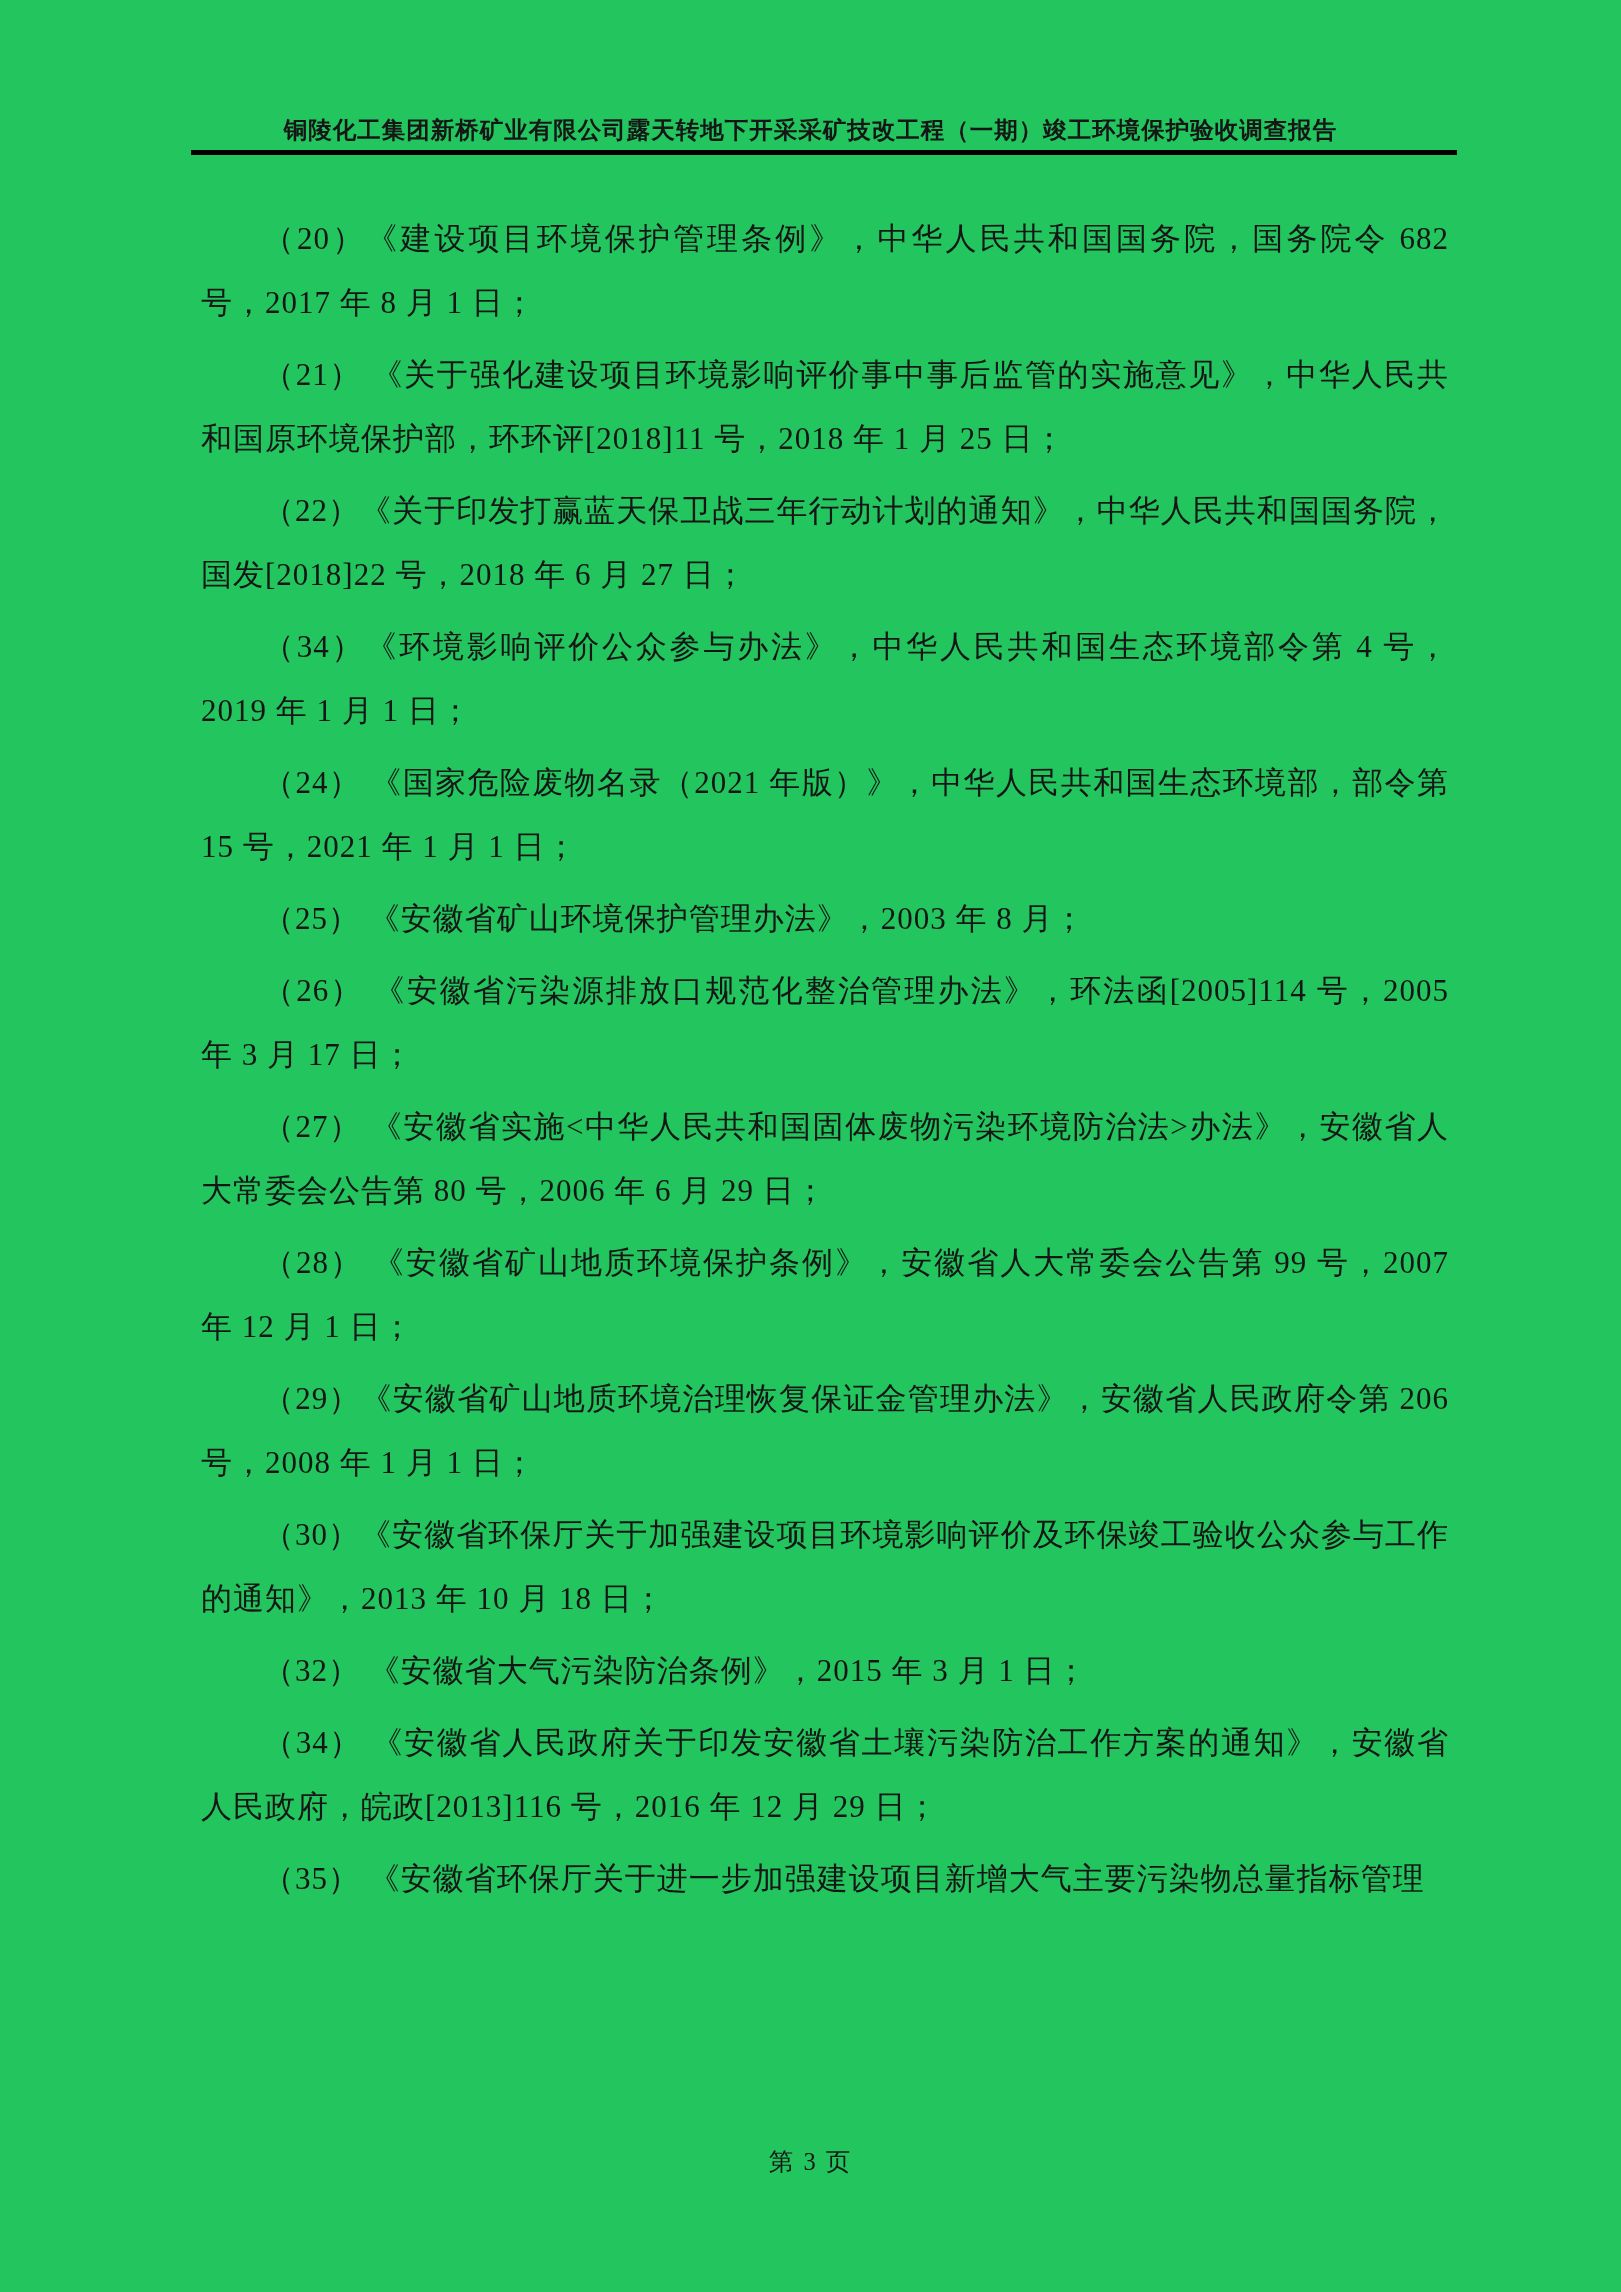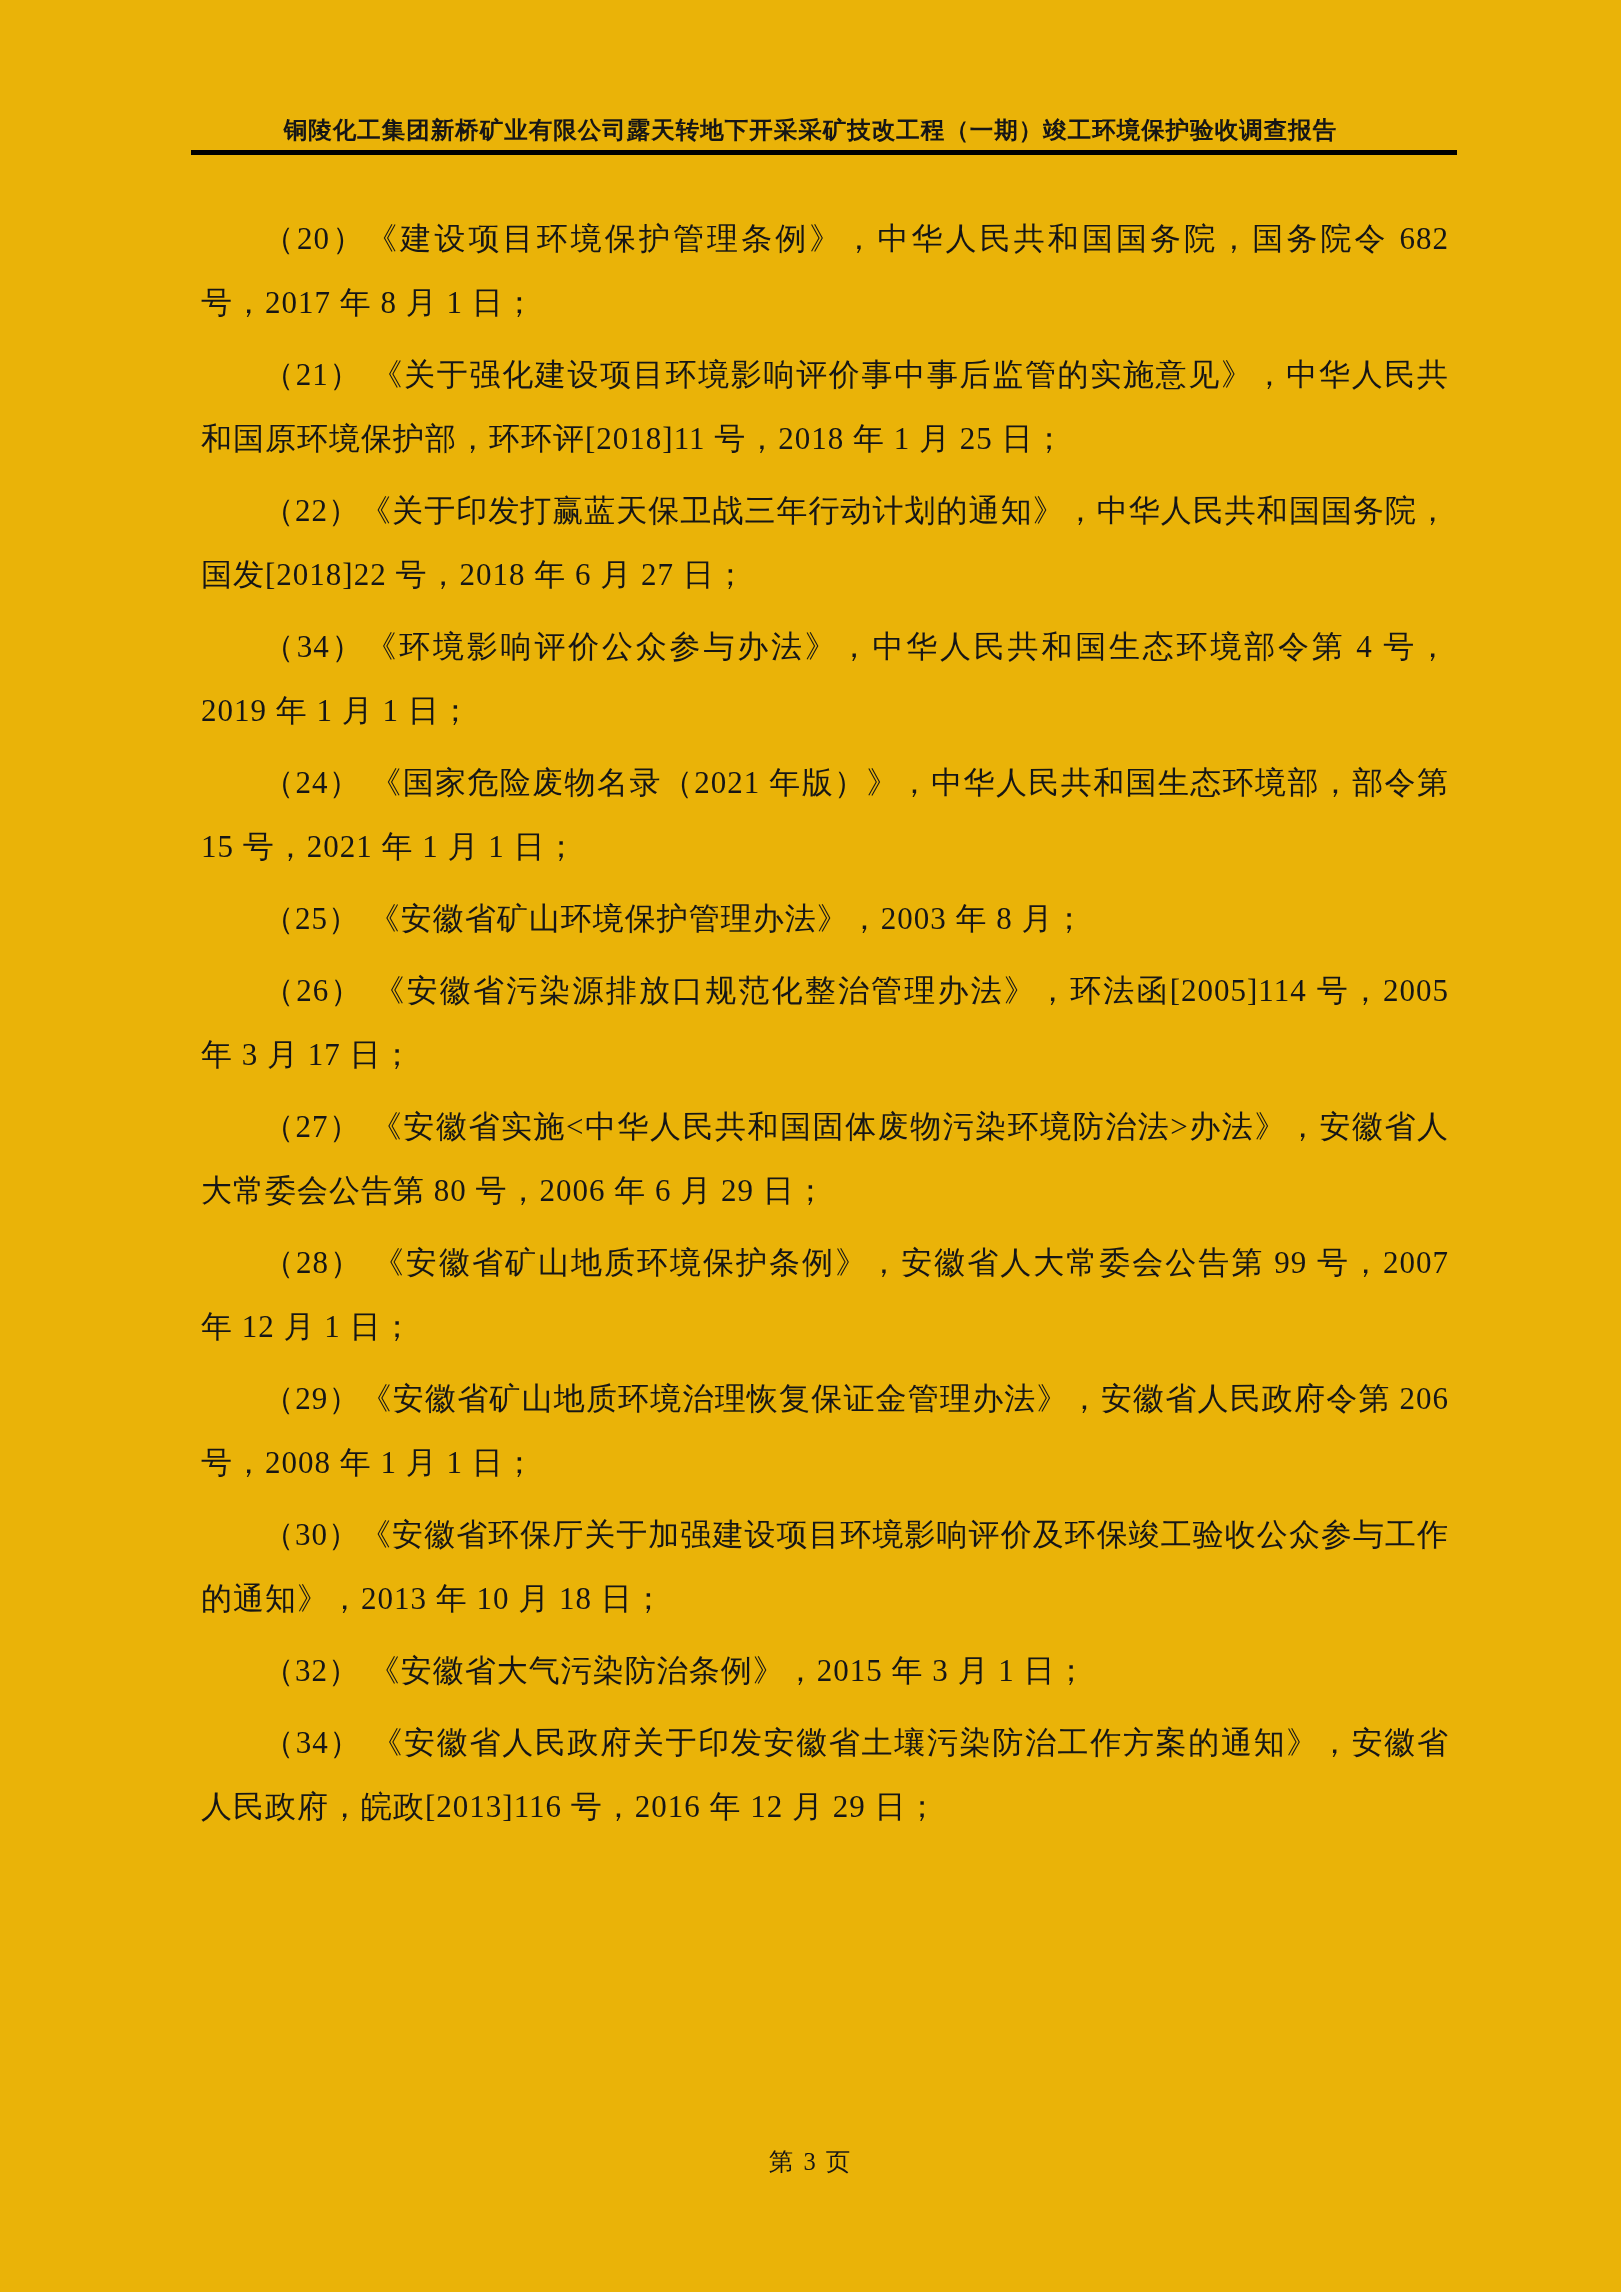--- a/index.html
+++ b/index.html
@@ -4,21 +4,21 @@
 <style>
   html, body {
     margin: 0;
     padding: 0;
     background: #ffffff;
   }
   .page {
     position: relative;
     width: 1621px;
     height: 2293px;
-    background: #eab308;
+    background: #22c55e;
     overflow: hidden;
     font-family: "Liberation Serif", serif;
     color: #161616;
   }
   .header-title {
     position: absolute;
     top: 114px;
     left: 0;
     width: 1621px;
     text-align: center;
@@ -77,20 +77,21 @@
     <p class="item">（34）《环境影响评价公众参与办法》，中华人民共和国生态环境部令第 4 号，2019 年 1 月 1 日；</p>
     <p class="item">（24） 《国家危险废物名录（2021 年版）》，中华人民共和国生态环境部，部令第 15 号，2021 年 1 月 1 日；</p>
     <p class="item">（25） 《安徽省矿山环境保护管理办法》，2003 年 8 月；</p>
     <p class="item">（26） 《安徽省污染源排放口规范化整治管理办法》，环法函[2005]114 号，2005 年 3 月 17 日；</p>
     <p class="item">（27） 《安徽省实施&lt;中华人民共和国固体废物污染环境防治法&gt;办法》，安徽省人大常委会公告第 80 号，2006 年 6 月 29 日；</p>
     <p class="item">（28） 《安徽省矿山地质环境保护条例》，安徽省人大常委会公告第 99 号，2007 年 12 月 1 日；</p>
     <p class="item">（29）《安徽省矿山地质环境治理恢复保证金管理办法》，安徽省人民政府令第 206 号，2008 年 1 月 1 日；</p>
     <p class="item">（30）《安徽省环保厅关于加强建设项目环境影响评价及环保竣工验收公众参与工作的通知》，2013 年 10 月 18 日；</p>
     <p class="item">（32） 《安徽省大气污染防治条例》，2015 年 3 月 1 日；</p>
     <p class="item">（34） 《安徽省人民政府关于印发安徽省土壤污染防治工作方案的通知》，安徽省人民政府，皖政[2013]116 号，2016 年 12 月 29 日；</p>
+    <p class="item">（35） 《安徽省环保厅关于进一步加强建设项目新增大气主要污染物总量指标管理</p>
   </div>
 
   <div class="footer">
     <span>第 3 页</span>
   </div>
 
 </div>
 
 
 </body></html>

